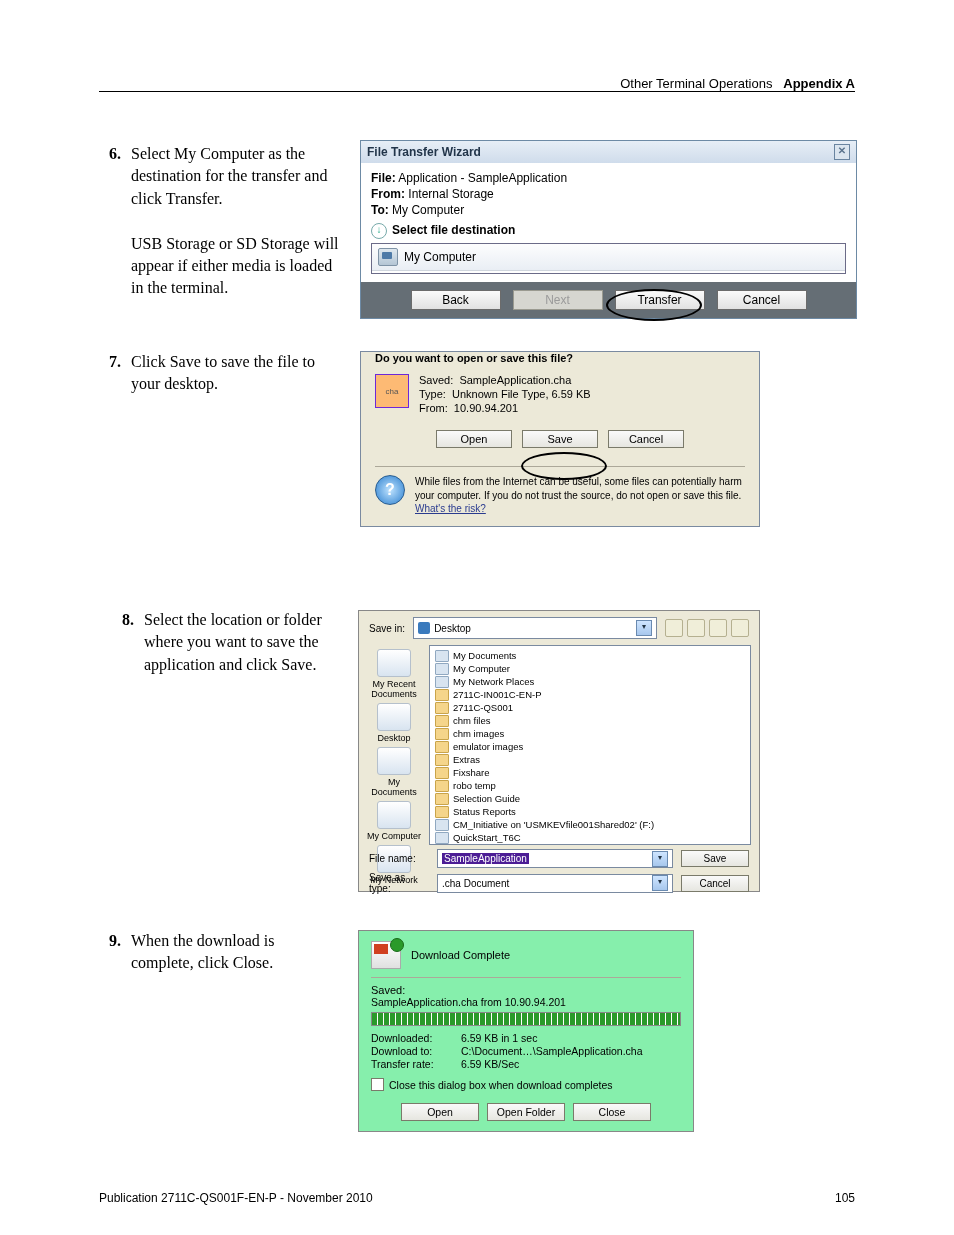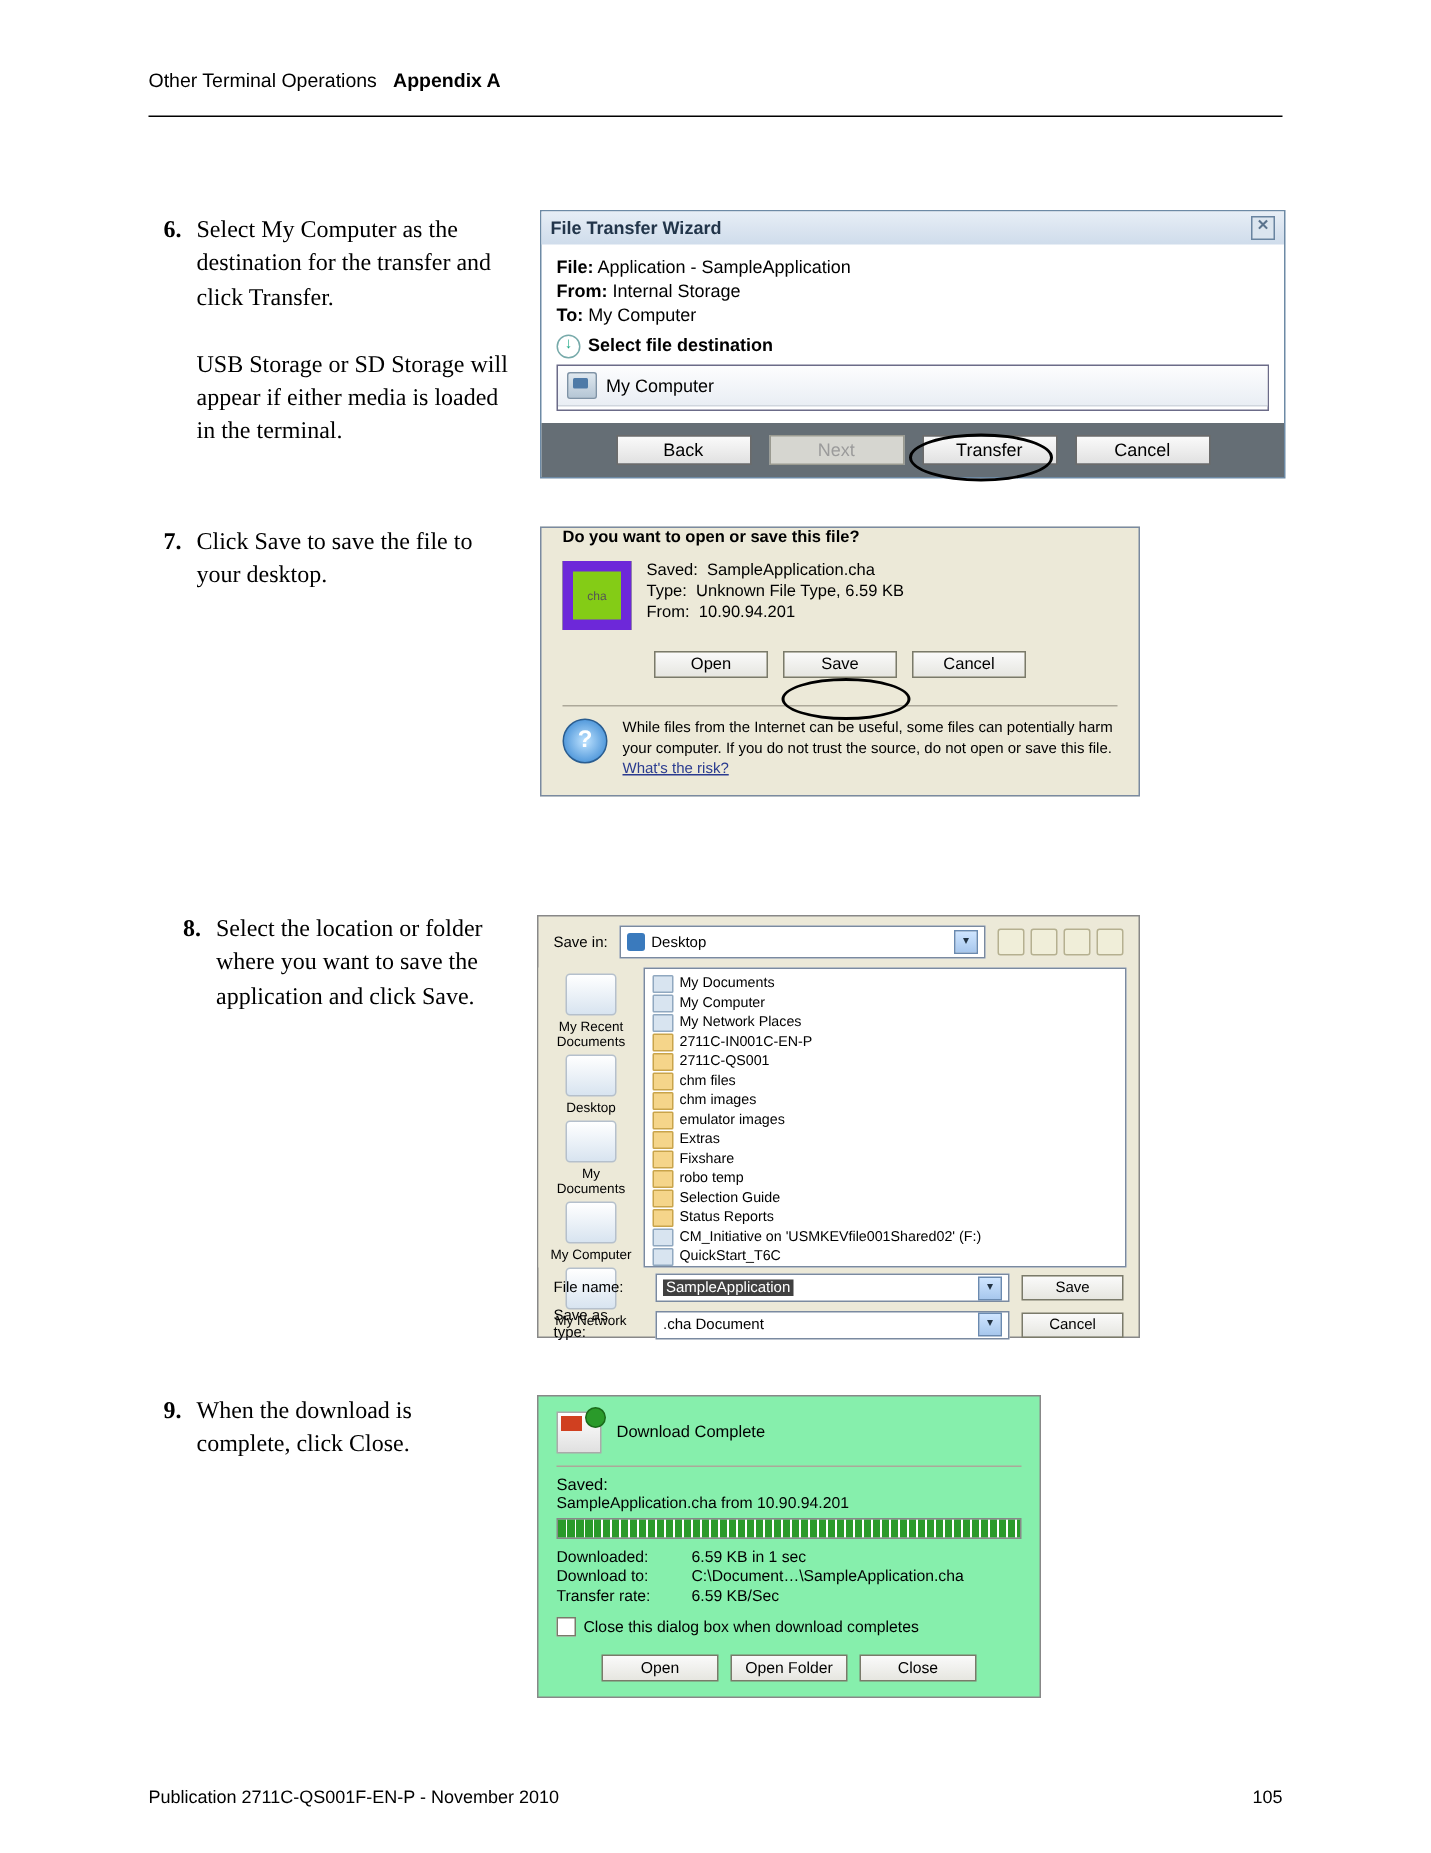--- a/index.html
+++ b/index.html
@@ -1,17 +1,17 @@
 <!DOCTYPE html>
 <html><head>
 <meta charset="utf-8">
 <style>
   body{margin:0;background:#fff;font-family:"Times New Roman",serif;color:#000}
   .page{width:954px;height:1235px;position:relative;margin:0 auto;background:#fff}
-  .header{position:absolute;top:46px;left:99px;right:99px;border-bottom:1.5px solid #000;padding-bottom:16px;text-align:left;font-family:Arial,sans-serif;font-size:13px}
+  .header{position:absolute;top:76px;left:99px;right:99px;border-bottom:1.5px solid #000;padding-bottom:0;text-align:right;font-family:Arial,sans-serif;font-size:13px}
   .header b{font-weight:bold}
   .step{position:absolute;font-size:16px;line-height:1.4}
   .step-num{display:inline-block;width:24px;text-align:right;font-weight:bold;margin-right:6px;vertical-align:top}
   .step-txt{display:inline-block;vertical-align:top}
   .sans{font-family:Arial,Helvetica,sans-serif}
   .footer{position:absolute;bottom:30px;left:99px;right:99px;font-family:Arial,sans-serif;font-size:12px}
   .footer .pg{float:right}
 
   
   .ss1{position:absolute;left:360px;top:140px;width:495px;border:1px solid #6d8aa5;background:#fff;font-family:Tahoma,Arial,sans-serif;font-size:12px}
@@ -27,21 +27,21 @@
   .ss1-icon::after{content:"";position:absolute;left:3px;top:3px;width:10px;height:7px;background:#4e7aa7;border-radius:1px}
   .ss1-btns{background:#656e75;padding:8px;display:flex;gap:12px;justify-content:center}
   .ss1-btn{background:linear-gradient(#fafafa,#e1e1e1);border:1px solid #6b6b6b;padding:2px 16px;font-size:12px;min-width:56px;text-align:center}
   .ss1-btn.dis{color:#9b9b9b;background:#d6d6d0;border-color:#9a9a90}
   .circ1{position:absolute;border:2px solid #000;border-radius:50%;pointer-events:none}
 
   
   .ss2{position:absolute;left:360px;top:351px;width:370px;border:1px solid #7a8aa0;background:#ece9d8;font-family:Tahoma,Arial,sans-serif;font-size:11px;padding:0 14px 10px}
   .ss2 .q{font-weight:bold;margin-bottom:10px;font-size:11px}
   .ss2 .row{display:flex;gap:10px}
-  .ss2 .fileicon{width:32px;height:32px;border:7px solid #6d28d9;background:#84cc16;display:flex;align-items:center;justify-content:center;font-size:8px;color:#555}
+  .ss2 .fileicon{width:32px;height:32px;border:1px solid #6d28d9;background:#fdba74;display:flex;align-items:center;justify-content:center;font-size:8px;color:#555}
   .ss2 .meta{flex:1}
   .ss2 .meta div{margin-bottom:2px}
   .ss2 .btns{display:flex;gap:10px;justify-content:center;margin-top:14px}
   .ss2 .btn{background:linear-gradient(#fafafa,#e6e6e0);border:1px solid #7a7a6a;padding:2px 0;font-size:11px;width:74px;text-align:center}
   .ss2 .warn{display:flex;gap:10px;margin-top:18px;border-top:1px solid #aca899;padding-top:8px}
   .ss2 .warnicon{width:28px;height:28px;border-radius:50%;background:radial-gradient(#bfe3ff,#2a7ece);border:1px solid #2a5d90;display:flex;align-items:center;justify-content:center;color:#fff;font-weight:bold;font-size:16px}
   .ss2 .warntxt{flex:1;font-size:10px;line-height:1.35}
   .ss2 a{color:#2a3b8f;text-decoration:underline}
 
   
@@ -54,21 +54,21 @@
   .ss3 .main{display:flex;height:200px}
   .ss3 .places{width:70px;background:#ece9d8;border-right:0;display:flex;flex-direction:column;align-items:center;gap:4px;padding:4px 0}
   .ss3 .place{width:60px;text-align:center;font-size:9px}
   .ss3 .place .pi{width:32px;height:26px;margin:0 auto 2px;background:linear-gradient(#fff,#d8e4f0);border:1px solid #b5c0cc;border-radius:3px}
   .ss3 .list{flex:1;background:#fff;border:1px solid #7a8aa0;margin:0 8px 0 0;padding:3px 5px;overflow:hidden}
   .ss3 .li{display:flex;align-items:center;gap:4px;height:13px;font-size:9.5px}
   .ss3 .fico{width:12px;height:10px;background:#f5d58a;border:1px solid #c9a44a;border-radius:1px}
   .ss3 .fico.sys{background:#d8e4f0;border-color:#90a8c0}
   .ss3 .bot{padding:4px 10px 8px;display:grid;grid-template-columns:60px 1fr 68px;gap:4px 8px;align-items:center}
   .ss3 .inp{background:#fff;border:1px solid #7a8aa0;padding:1px 4px;display:flex;justify-content:space-between;align-items:center;height:15px}
-  .ss3 .inp .sel{background:#404040;color:#fff;padding:0 2px}
+  .ss3 .inp .sel{background:#4c1d95;color:#fff;padding:0 2px}
   .ss3 .sbtn{background:linear-gradient(#fafafa,#e6e6e0);border:1px solid #7a7a6a;padding:2px 0;font-size:10px;text-align:center}
 
   
   .ss4{position:absolute;left:358px;top:930px;width:310px;border:1px solid #888;background:#86efac;font-family:Tahoma,Arial,sans-serif;font-size:11px;padding:10px 12px}
   .ss4 .hdr{display:flex;align-items:center;gap:10px;margin-bottom:8px}
   .ss4 .dlicon{width:28px;height:26px;background:linear-gradient(#fff,#e0e0e0);border:1px solid #aaa;position:relative}
   .ss4 .dlicon::before{content:"";position:absolute;right:-4px;top:-4px;width:12px;height:12px;background:#2a9a2a;border-radius:50%;border:1px solid #1a6a1a}
   .ss4 .dlicon::after{content:"";position:absolute;left:2px;top:2px;width:14px;height:10px;background:#d04020}
   .ss4 .bar{height:12px;background:repeating-linear-gradient(90deg,#2a9a2a 0,#2a9a2a 5px,#fff 5px,#fff 6px);border:1px solid #888;margin:4px 0 6px}
   .ss4 .kv{display:grid;grid-template-columns:90px 1fr;font-size:10.5px;margin-bottom:1px}

